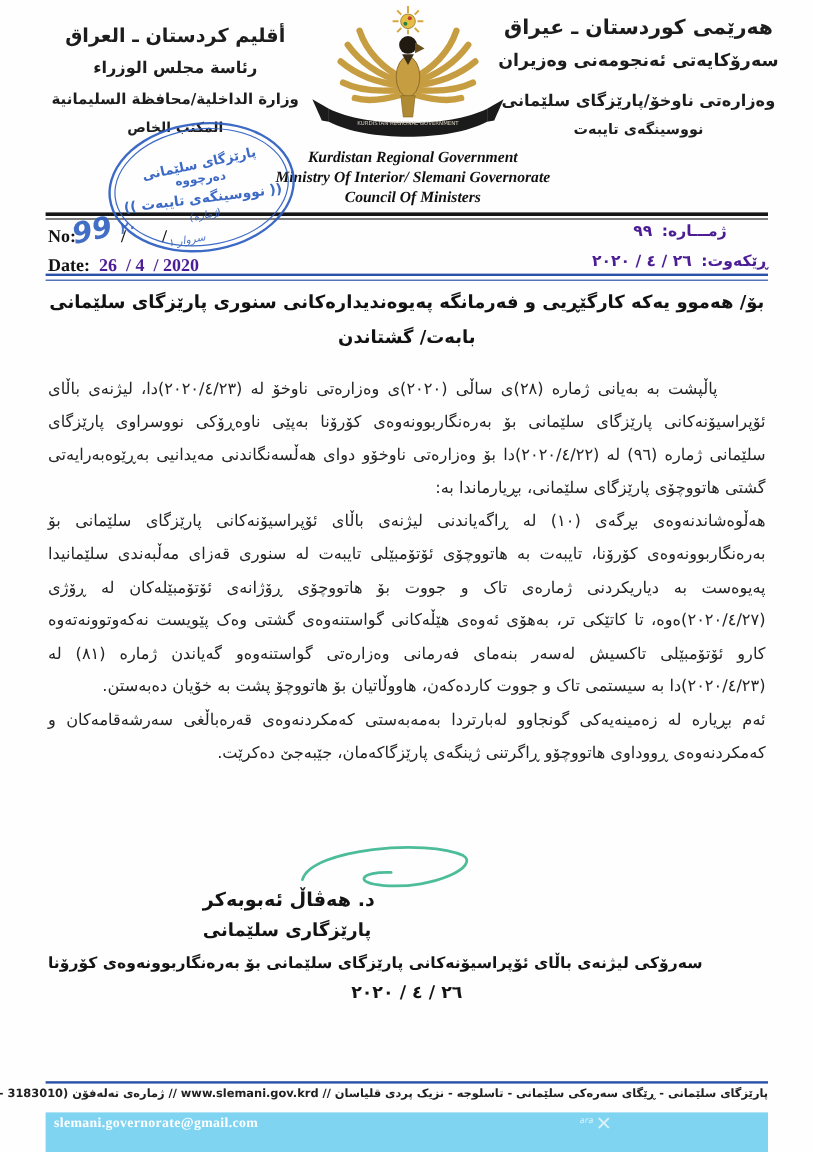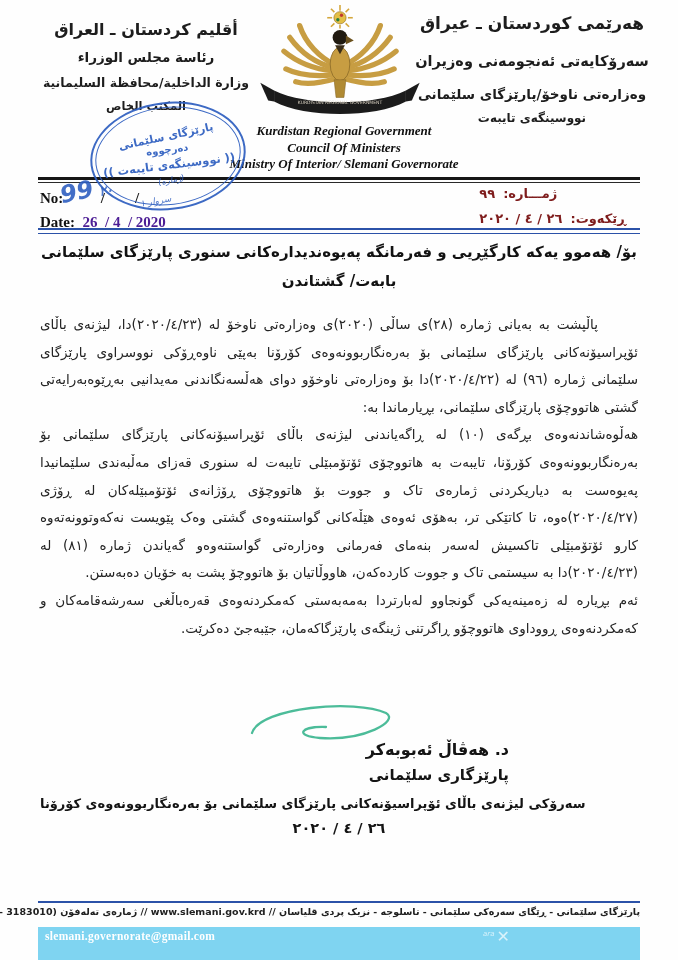--- a/index.html
+++ b/index.html
@@ -10,21 +10,21 @@
     --ink:#1d1d1d;
   }
   html,body{margin:0;padding:0;background:#ffffff;}
   .page{
     position:relative;width:678px;height:960px;margin:0 auto;
     background:#fefefe;overflow:hidden;
     font-family:"DejaVu Sans",sans-serif;color:var(--ink);
   }
   
   .hdr-ku{position:absolute;top:13px;right:24px;width:244px;text-align:center;direction:rtl;font-weight:bold;}
-  .hdr-ku .k1{font-size:17px;margin-bottom:20px;}
+  .hdr-ku .k1{font-size:17px;margin-bottom:10px;}
   .hdr-ku .k2{font-size:14.5px;margin-bottom:17px;letter-spacing:.5px;}
   .hdr-ku .k3{font-size:13.5px;margin-bottom:9px;}
   .hdr-ku .k4{font-size:12px;}
   .hdr-ar{position:absolute;top:20px;left:34px;width:224px;text-align:center;direction:rtl;font-weight:bold;}
   .hdr-ar .a1{font-size:16px;margin-bottom:10px;}
   .hdr-ar .a2{font-size:13.5px;margin-bottom:10px;}
   .hdr-ar .a3{font-size:12.5px;margin-bottom:9px;}
   .hdr-ar .a4{font-size:11.5px;}
   .emblem{position:absolute;left:256px;top:2px;width:168px;height:123px;}
   .hdr-en{
@@ -40,21 +40,21 @@
   .foot-rule{position:absolute;left:38px;top:901px;width:602px;border-top:2px solid var(--rule-blue);}
   
   .ref-left{position:absolute;left:40px;top:190px;font-family:"Liberation Serif",serif;font-weight:bold;font-size:15px;color:#111;}
   .no-row{white-space:pre;}
   .date-row{margin-top:7px;white-space:pre;}
   .date-val{color:#4c1d95;}
   .hand{color:var(--stamp-blue);font-style:italic;}
   .hand-99{position:absolute;left:60px;top:178px;font-size:24px;font-weight:bold;transform:rotate(-12deg);opacity:.9;}
   .hand-20{position:absolute;left:99px;top:183px;font-size:13px;font-weight:bold;transform:rotate(-8deg);opacity:.85;}
   .hand-note2{position:absolute;left:140px;top:196px;font-size:9px;transform:rotate(-10deg);opacity:.85;}
-  .ref-right{position:absolute;right:52px;top:186px;direction:rtl;text-align:left;font-weight:bold;font-size:13px;color:#7f1d1d;}
+  .ref-right{position:absolute;right:38px;top:186px;direction:rtl;text-align:center;font-weight:bold;font-size:13px;color:#4c1d95;}
   .ref-right .r2{margin-top:10px;}
   .ref-right .lbl{margin-left:8px;}
   
   .stamp{
     position:absolute;left:90px;top:102px;width:152px;height:104px;
     border:2px solid var(--stamp-blue);border-radius:50%;
     transform:rotate(-7deg);color:var(--stamp-blue);
     direction:rtl;text-align:center;opacity:.93;z-index:5;
     display:flex;flex-direction:column;align-items:center;justify-content:center;
   }
@@ -68,21 +68,21 @@
   .title .t1{font-size:15px;white-space:nowrap;margin-bottom:11px;}
   .title .t2{font-size:15px;}
   .body-text{
     position:absolute;left:40px;top:311px;width:598px;direction:rtl;
     text-align:justify;font-size:13.5px;line-height:27.6px;font-weight:normal;color:#242424;
   }
   .body-text p{margin:0;}
   .body-text p.p1{text-indent:40px;}
   
   .scribble{position:absolute;left:238px;top:697px;width:164px;height:54px;z-index:4;}
-  .sig{position:absolute;left:169px;top:740px;width:340px;text-align:right;direction:rtl;font-weight:bold;color:#141414;}
+  .sig{position:absolute;left:169px;top:740px;width:340px;text-align:left;direction:rtl;font-weight:bold;color:#141414;}
   .sig-name{font-size:16px;margin-bottom:7px;}
   .sig-pos{font-size:15px;}
   .sig-committee{position:absolute;left:40px;top:796px;width:598px;text-align:left;direction:rtl;font-weight:bold;font-size:13px;white-space:nowrap;color:#141414;}
   .sig-date{position:absolute;left:40px;top:820px;width:598px;text-align:center;direction:rtl;font-weight:bold;font-size:14.5px;color:#141414;}
   
   .foot-addr{
     position:absolute;left:38px;top:906px;width:602px;direction:rtl;text-align:center;
     font-size:9.5px;font-weight:bold;color:#202020;white-space:nowrap;
   }
   .foot-bar{position:absolute;left:38px;top:927px;width:602px;height:38px;background:var(--footer-bar);}
@@ -155,22 +155,22 @@
         <path d="M18,90 L4,82 L12,100 L18,101 Z" fill="#1b1b1b"></path>
         <path d="M152,90 L166,82 L158,100 L152,101 Z" fill="#1b1b1b"></path>
         <path d="M18,90 C50,106 120,106 152,90 L152,101 C120,118 50,118 18,101 Z" fill="#1b1b1b"></path>
         <text x="85" y="104" font-size="4.6" fill="#d8d0c0" text-anchor="middle">KURDISTAN REGIONAL GOVERNMENT</text>
       </g>
     </svg>
   </div>
 
   <div class="hdr-en">
     <div>Kurdistan Regional Government</div>
+    <div>Ministry Of Interior/ Slemani Governorate</div>
     <div>Council Of Ministers</div>
-    <div>Ministry Of Interior/ Slemani Governorate</div>
   </div>
 
   <div class="rule-black"></div>
 
   <div class="ref-left">
     <div class="no-row"><span>No:</span><span>          /        /</span></div>
     <div class="date-row"><span>Date:</span><span class="date-val">  26  / 4  / 2020</span></div>
   </div>
   <div class="hand hand-99">99</div>
   <div class="hand hand-20">٢٠</div>

